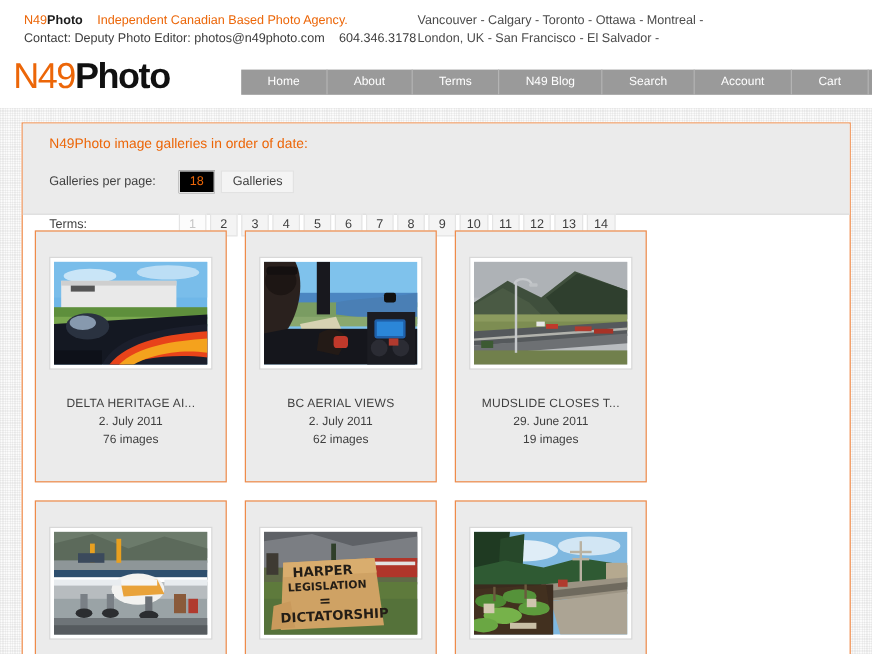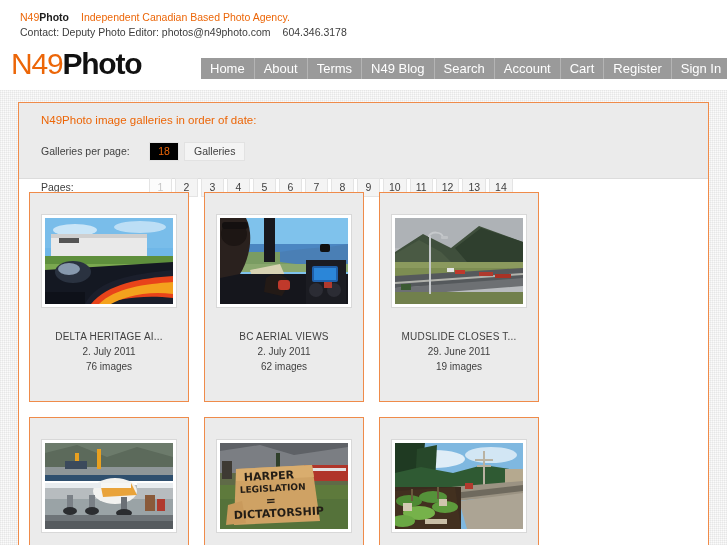--- a/index.html
+++ b/index.html
@@ -65,23 +65,23 @@
   #mainnav {
     position: absolute;
     left: 201px;
     top: 13px;
     display: flex;
     background: #9a9a9a;
     height: 21px;
   }
   .nav-item {
     color: #ffffff;
-    font-size: 13px;
+    font-size: 10px;
     line-height: 21px;
-    padding: 0 9px;
+    padding: 0 22px;
     white-space: nowrap;
     border-right: 1px solid #b4b4b4;
     cursor: pointer;
   }
   .nav-item:last-child { border-right: none; }
 
   
   #page {
     position: relative;
     height: 455px;
@@ -210,20 +210,24 @@
 <body>
 
 <div id="topbar">
   <div id="topbar-left">
     <div>
       <span class="brand-n49">N49</span><span class="brand-photo">Photo</span><span class="tagline">Independent Canadian Based Photo Agency.</span>
     </div>
     <div class="contact-line">
       <span>Contact: Deputy Photo Editor: photos@n49photo.com</span><span class="contact-phone">604.346.3178</span>
     </div>
+  </div>
+  <div id="topbar-right">
+    <span class="city-line">Vancouver - Calgary - Toronto - Ottawa - Montreal -</span>
+    <span class="city-line">London, UK - San Francisco - El Salvador -</span>
   </div>
 </div>
 
 <div id="masthead">
   <div id="logo">
     <span class="lg-n49">N49</span><span class="lg-photo">Photo</span>
   </div>
   <div id="mainnav">
       <div class="nav-item">Home</div>
       <div class="nav-item">About</div>
@@ -243,21 +247,21 @@
     <div id="panel-head">
       <div id="panel-title">N49Photo image galleries in order of date:</div>
 
       <div class="ctl-row">
         <span class="ctl-label">Galleries per page:</span>
         <span class="chip accent">18</span>
         <span class="chip wide">Galleries</span>
       </div>
 
       <div class="ctl-row">
-        <span class="ctl-label">Pages:</span>
+        <span class="ctl-label">Terms:</span>
         <span id="pager"><span class="pg-chip active">1</span><span class="pg-chip">2</span><span class="pg-chip">3</span><span class="pg-chip">4</span><span class="pg-chip">5</span><span class="pg-chip">6</span><span class="pg-chip">7</span><span class="pg-chip">8</span><span class="pg-chip">9</span><span class="pg-chip">10</span><span class="pg-chip">11</span><span class="pg-chip">12</span><span class="pg-chip">13</span><span class="pg-chip">14</span></span>
       </div>
     </div>
 
     <div id="grid">
         <div class="card">
           <div class="thumb-wrap">
             <div class="thumb">
               <svg width="128" height="86" viewBox="0 0 128 86">
                 <rect width="128" height="86" fill="#6fb7e8"></rect>

